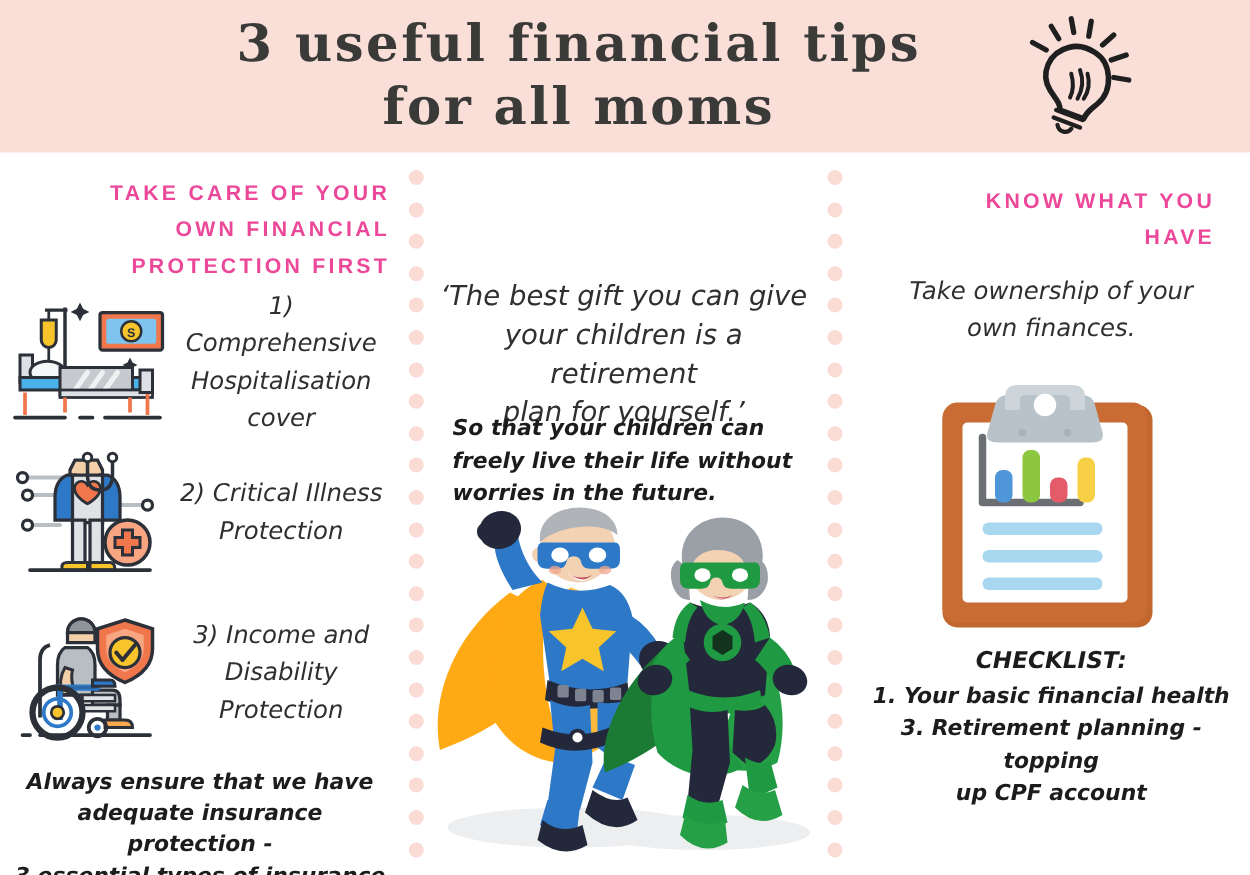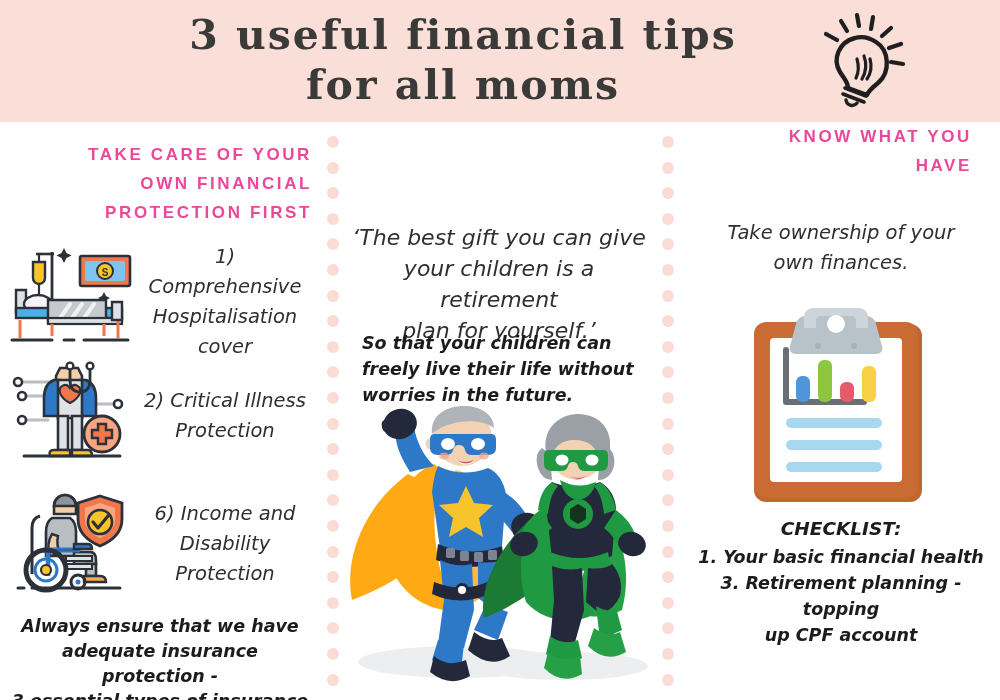--- a/index.html
+++ b/index.html
@@ -67,21 +67,21 @@
     font-weight: 700;
     font-size: 17px;
     line-height: 29px;
     letter-spacing: 2.6px;
     text-align: right;
     color: #ec4899;
     white-space: pre-line;
   }
   .col-left .col-head  { margin-top: 18px; padding: 0 6px; }
   .col-mid .col-head   { margin-top: 24px; padding: 0 24px; }
-  .col-right .col-head { padding: 0 28px; }
+  .col-right .col-head { margin-top: 24px; padding: 0 28px; }
 
   
   .dots {
     position: absolute;
     top: 122px;
     width: 14px;
     height: 578px;
   }
   .dots.left-div  { left: 326px; }
   .dots.right-div { left: 661px; }
@@ -110,21 +110,20 @@
   .tip-text {
     flex: 1;
     font-family: "DejaVu Sans", "Liberation Sans", sans-serif;
     font-style: italic;
     font-size: 19.5px;
     line-height: 30px;
     text-align: center;
     color: #2f2f2f;
     white-space: pre-line;
     padding-right: 4px;
-    margin-top: 12px;
   }
   #tip-row-1 { top: 108px; }
   #tip-row-2 { top: 232px; }
   #tip-row-3 { top: 360px; }
 
   .left-foot {
     position: absolute;
     left: 10px;
     top: 492px;
     width: 300px;
@@ -399,21 +398,21 @@
           <path d="M66 62 h14 q4 0 4 5 h-18 z" fill="#2e79c7" stroke="#2c3038" stroke-width="2.4"></path>
           <path d="M58 74 h26 v5 h-26 z M58 82 h26 v5 h-26 z" fill="#dfe3e6" stroke="#2c3038" stroke-width="2"></path>
           <circle cx="38" cy="88" r="20" fill="none" stroke="#2c3038" stroke-width="5"></circle>
           <circle cx="38" cy="88" r="11" fill="none" stroke="#2e79c7" stroke-width="3"></circle>
           <circle cx="38" cy="88" r="5" fill="#f7c52b" stroke="#2c3038" stroke-width="2.2"></circle>
           <circle cx="70" cy="100" r="7" fill="none" stroke="#2c3038" stroke-width="3"></circle>
           <circle cx="70" cy="100" r="2.5" fill="#2e79c7"></circle>
           <path d="M10 106 h6 M24 106 h88" stroke="#2c3038" stroke-width="3" stroke-linecap="round" fill="none"></path>
         </svg>
       </div>
-      <div class="tip-text">6) Income and
+      <div class="tip-text">3) Income and
 Disability
 Protection</div>
     </div>
 
     <div class="left-foot">Always ensure that we have
 adequate insurance protection -
 3 essential types of insurance above.</div>
   </div>
 
   <div class="col col-mid">

